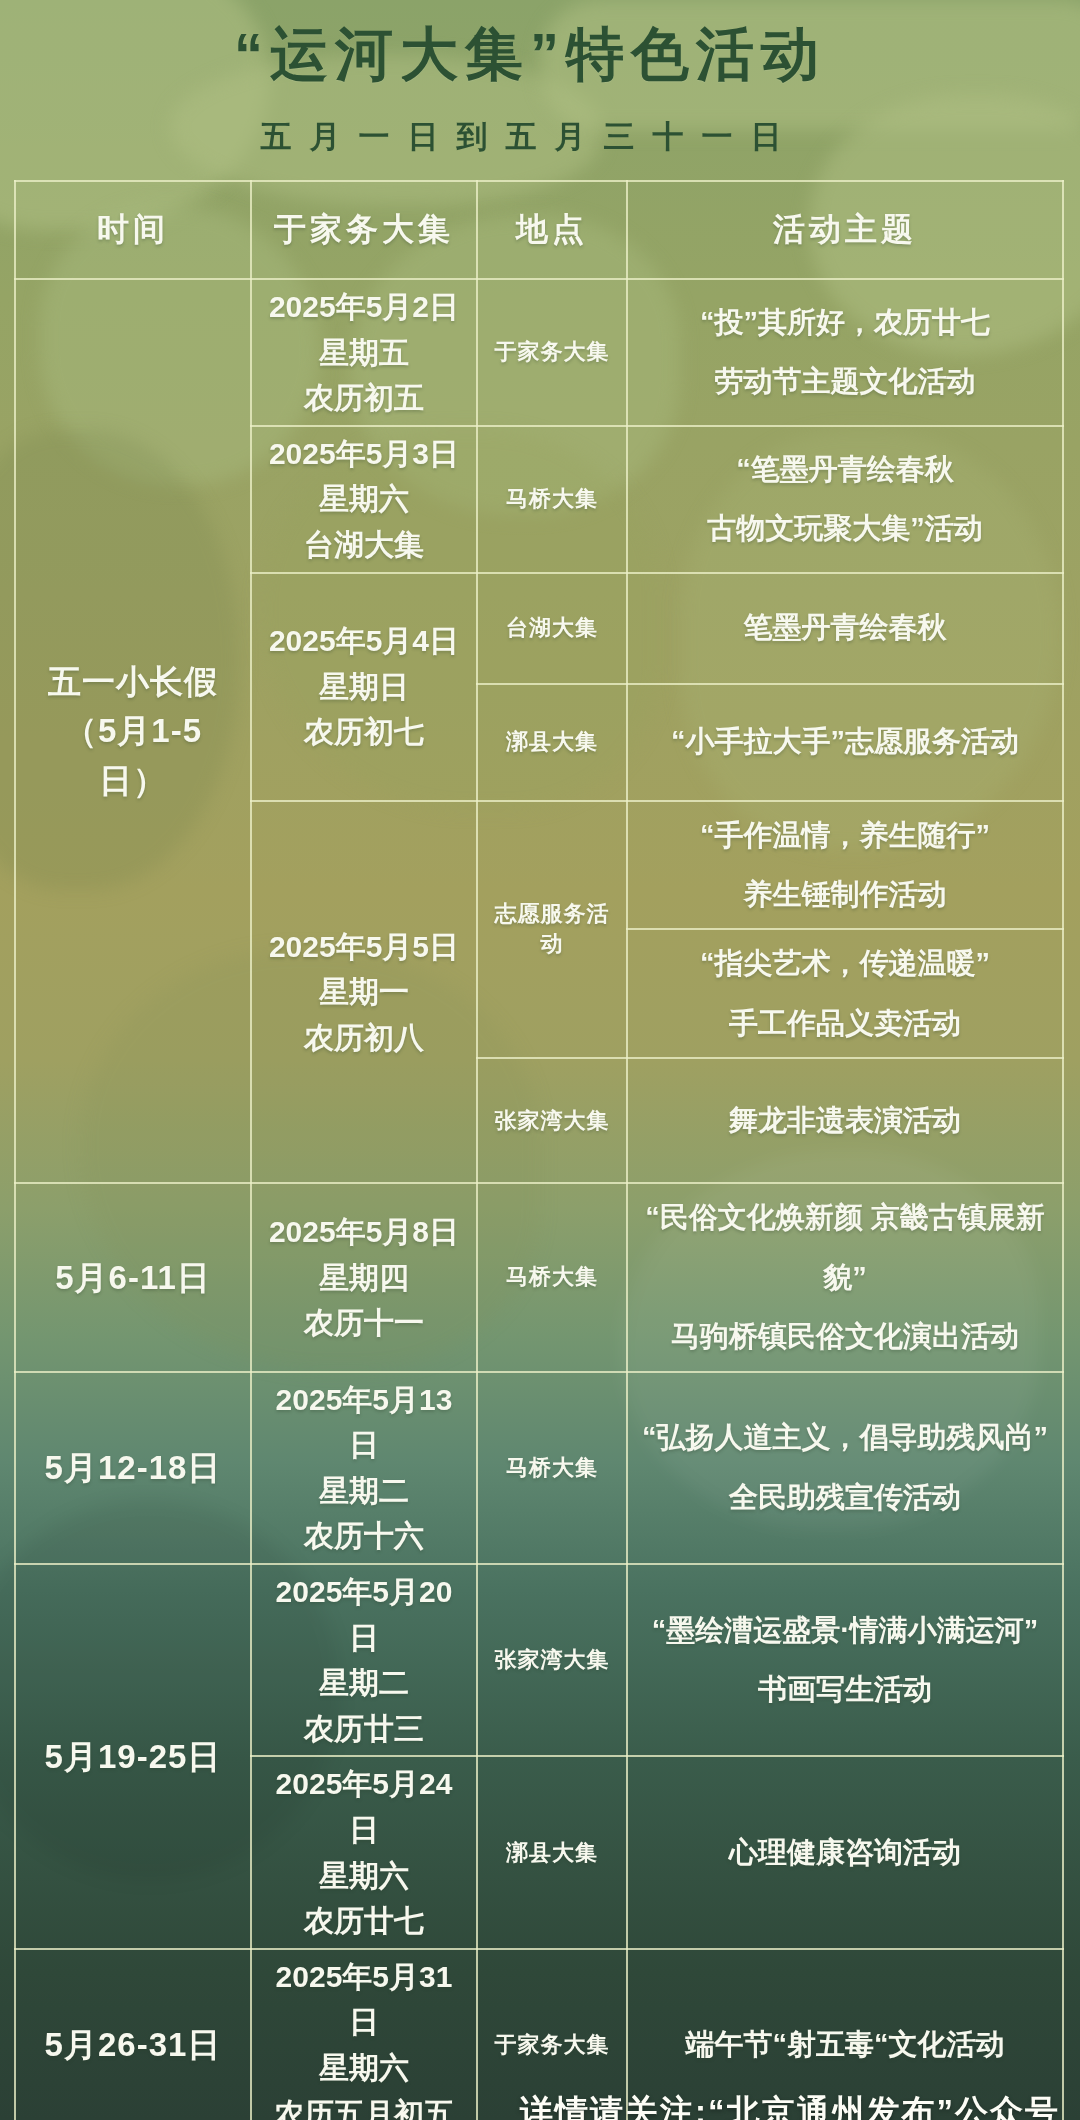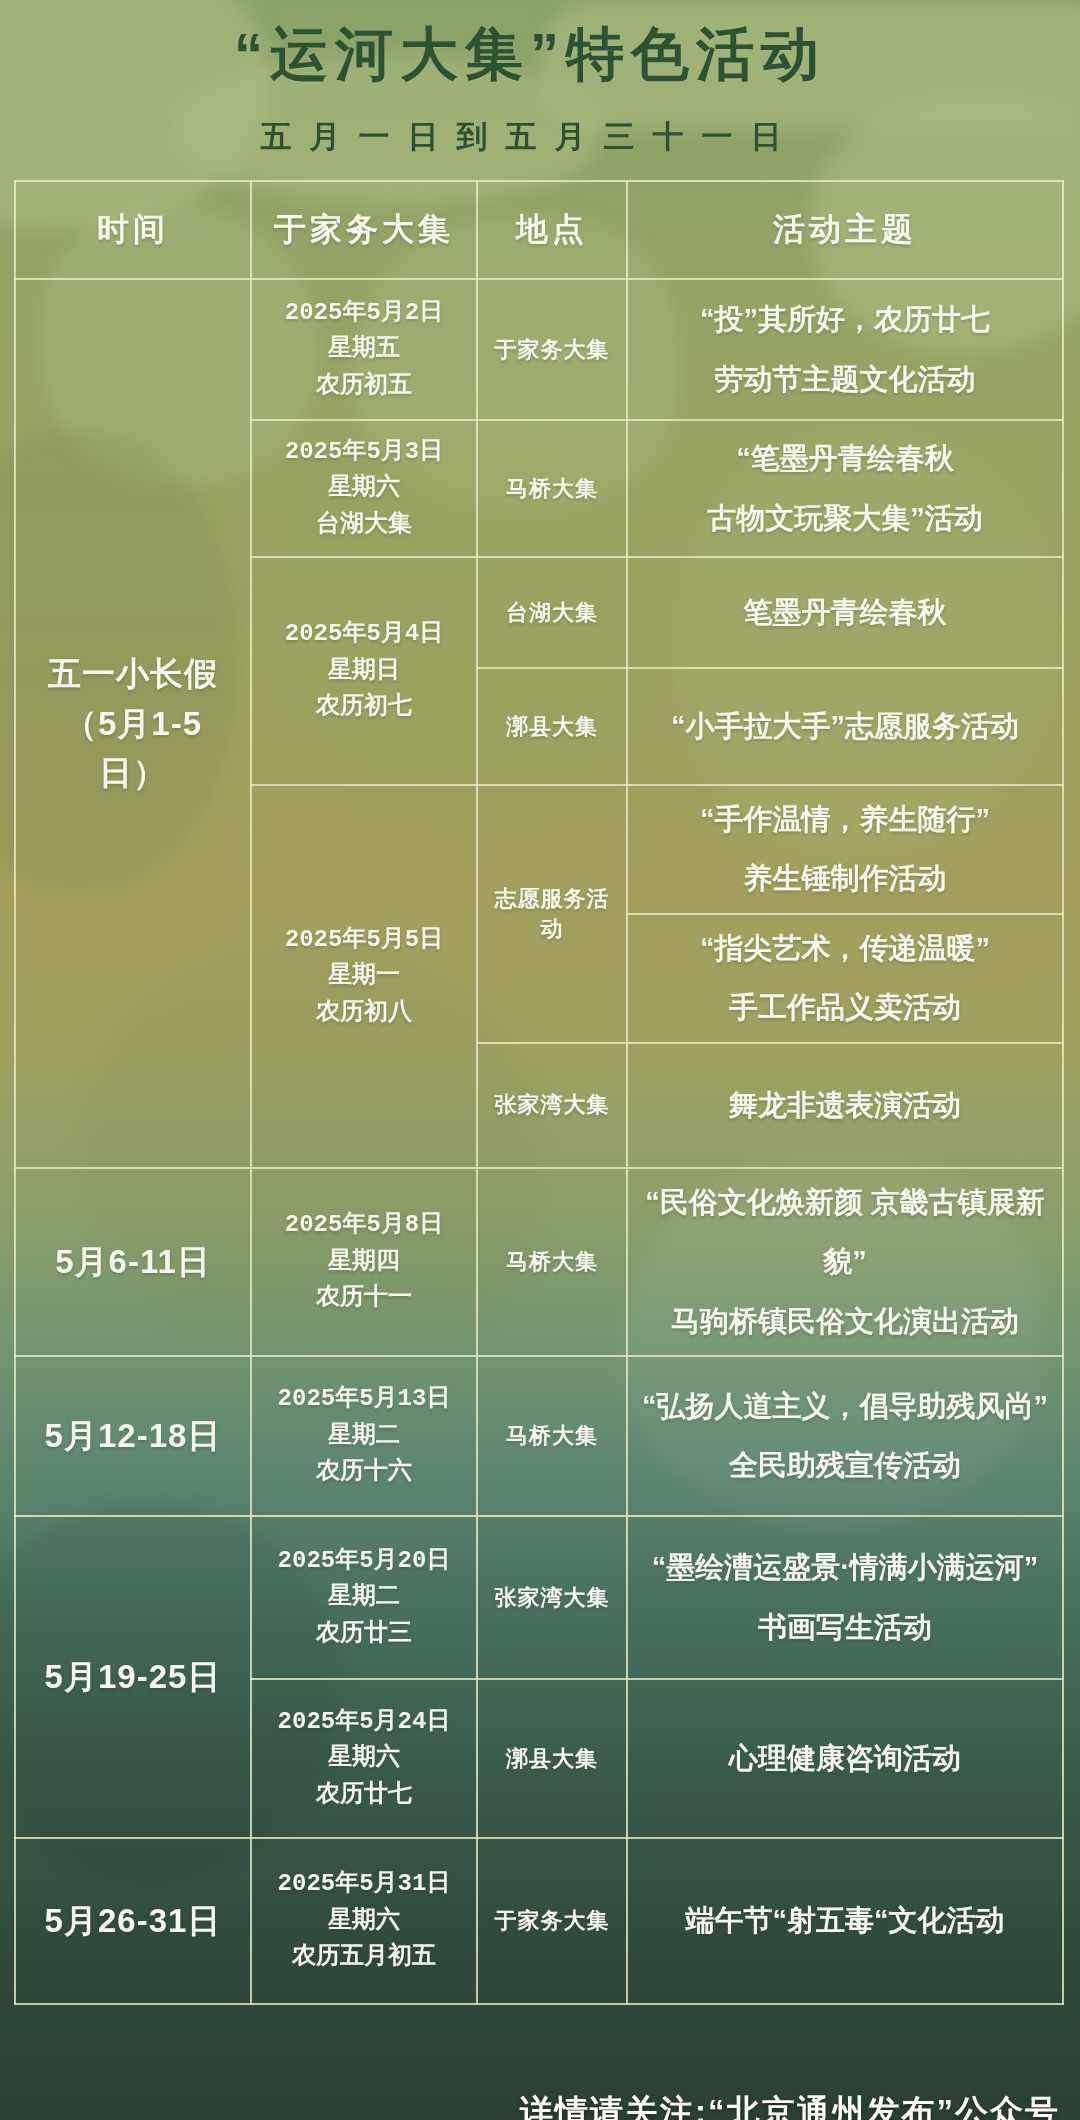--- a/index.html
+++ b/index.html
@@ -36,21 +36,21 @@
   table.schedule td,table.schedule th{
     border:2px solid rgba(236,240,200,0.78);
     text-align:center;vertical-align:middle;
     padding:4px 14px;
     white-space:pre-line;
     text-shadow:0 2px 3px rgba(40,60,40,0.25);
     font-weight:bold;
   }
   th.colhead{font-size:32px;letter-spacing:4px;}
   td.period{font-size:33px;line-height:1.5;letter-spacing:1px;}
-  td.date{font-size:24px;line-height:1.52;font-family:Liberation Mono, monospace;}
+  td.date{font-size:30px;line-height:1.52;}
   td.loc{font-size:22px;letter-spacing:1px;}
   td.act{font-size:29px;line-height:2.05;padding:4px 20px;}
   .footer{
     position:absolute;left:28px;top:2050px;width:1032px;
     text-align:right;color:#fdfdf6;font-size:33px;letter-spacing:2px;
     text-shadow:0 2px 4px rgba(0,0,0,0.35);
     margin-top:40px;
   }
 </style>
 </head>

